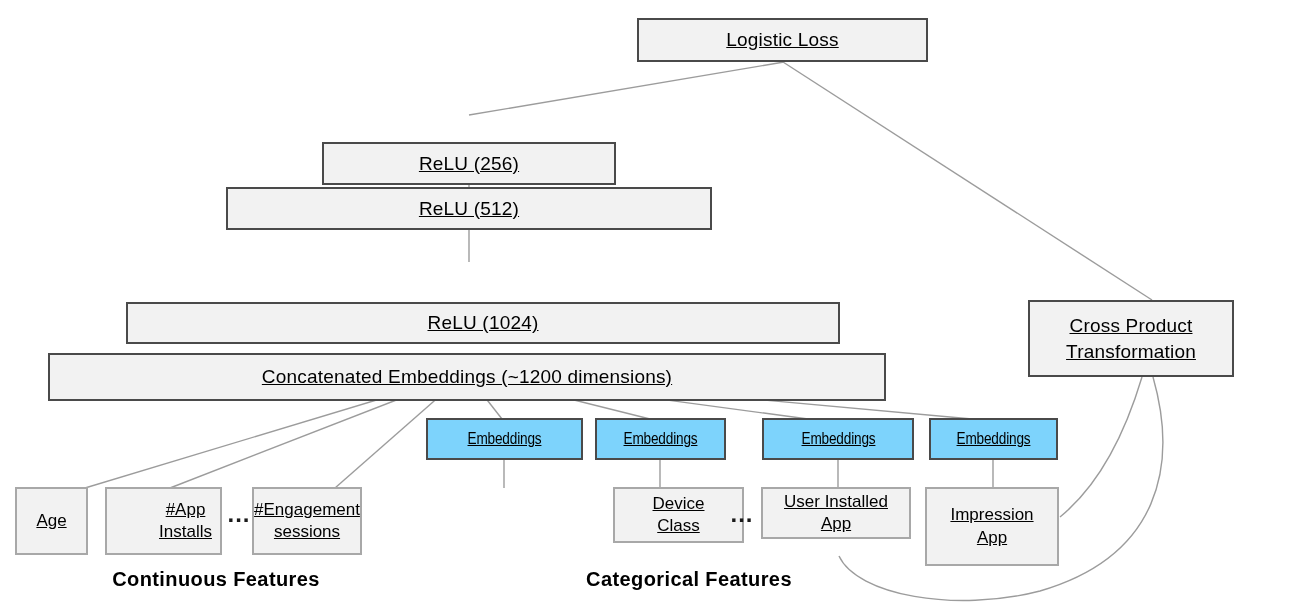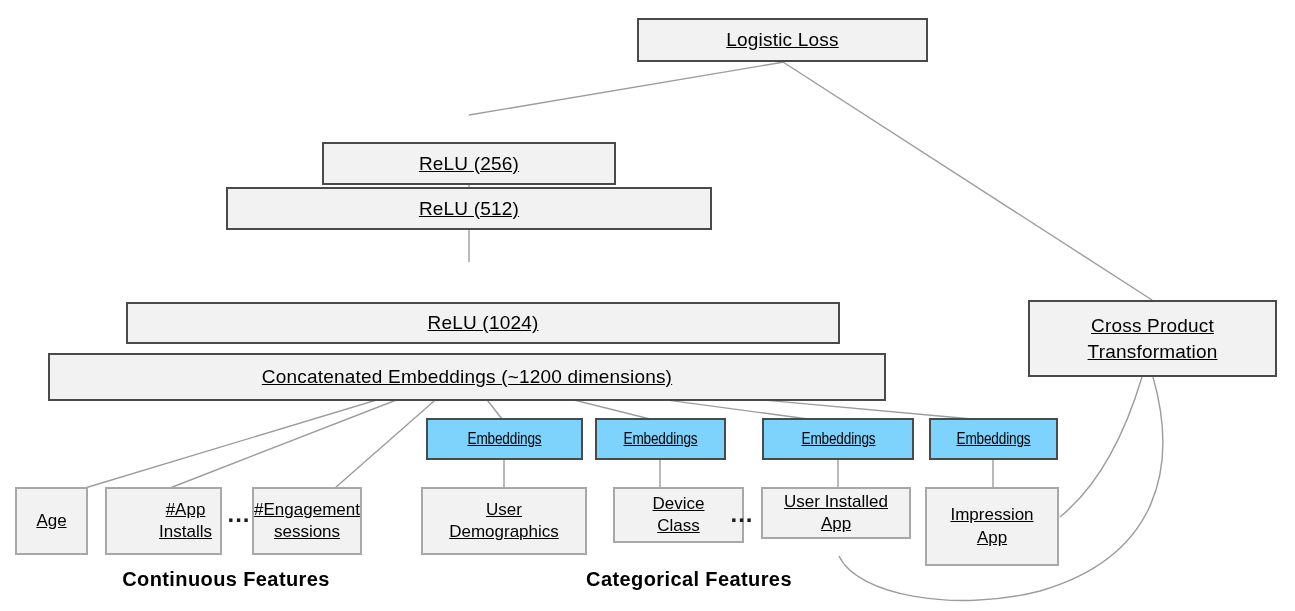--- a/index.html
+++ b/index.html
@@ -99,21 +99,21 @@
   </div>
 
   <div class="node big" style="left:126px; top:278px; width:714px; height:42px;margin-top:24px;">
     <span>ReLU (1024)</span>
   </div>
 
   <div class="node big" style="left:48px; top:325px; width:838px; height:48px;margin-top:28px;">
     <span>Concatenated Embeddings (~1200 dimensions)</span>
   </div>
 
-  <div class="node big" style="left:1028px; top:300px; width:249px; height:77px; line-height:1.35;">
+  <div class="node big" style="left:1028px; top:300px; width:206px; height:77px; line-height:1.35;">
     <span>Cross Product</span>
     <span>Transformation</span>
   </div>
 
   <div class="node embed" style="left:426px; top:418px; width:157px; height:42px;">
     <span class="cond">Embeddings</span>
   </div>
   <div class="node embed" style="left:595px; top:418px; width:131px; height:42px;">
     <span class="cond">Embeddings</span>
   </div>
@@ -133,39 +133,35 @@
     <span>Installs</span>
   </div>
 
   <div class="ellipsis" style="left:226px; top:500px; width:26px; text-align:center;">...</div>
 
   <div class="node feature" style="left:252px; top:487px; width:110px; height:68px;">
     <span>#Engagement</span>
     <span>sessions</span>
   </div>
 
-  <div class="node feature" style="left:421px; top:487px; width:166px; height:68px;">
-    <span>User</span>
-    <span>Demographics</span>
-  </div>
 
   <div class="node feature" style="left:613px; top:487px; width:131px; height:56px;">
     <span>Device</span>
     <span>Class</span>
   </div>
 
   <div class="ellipsis" style="left:729px; top:500px; width:26px; text-align:center;">...</div>
 
   <div class="node feature" style="left:761px; top:487px; width:150px; height:52px;">
     <span>User Installed</span>
     <span>App</span>
   </div>
 
   <div class="node feature" style="left:925px; top:487px; width:134px; height:79px;">
     <span>Impression</span>
     <span>App</span>
   </div>
 
-  <div class="section" style="left:106px; top:568px; width:240px;">Continuous Features</div>
+  <div class="section" style="left:96px; top:568px; width:240px;">Continuous Features</div>
 
   <div class="section" style="left:569px; top:568px; width:240px;">Categorical Features</div>
 
 </div>
 
 </body></html>

